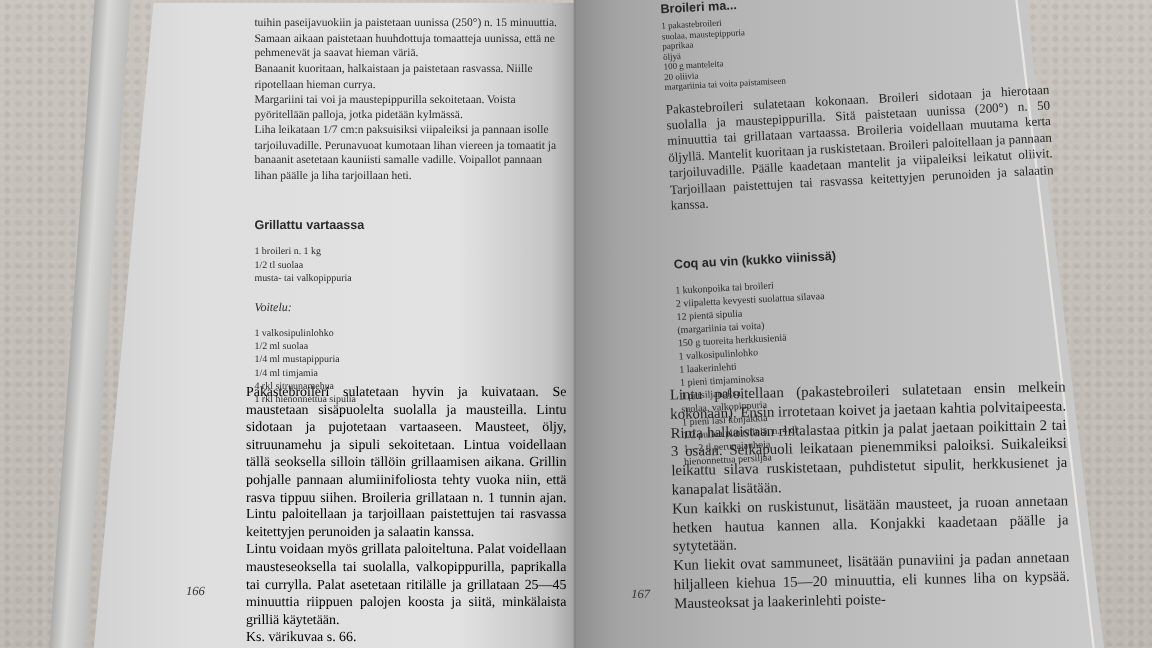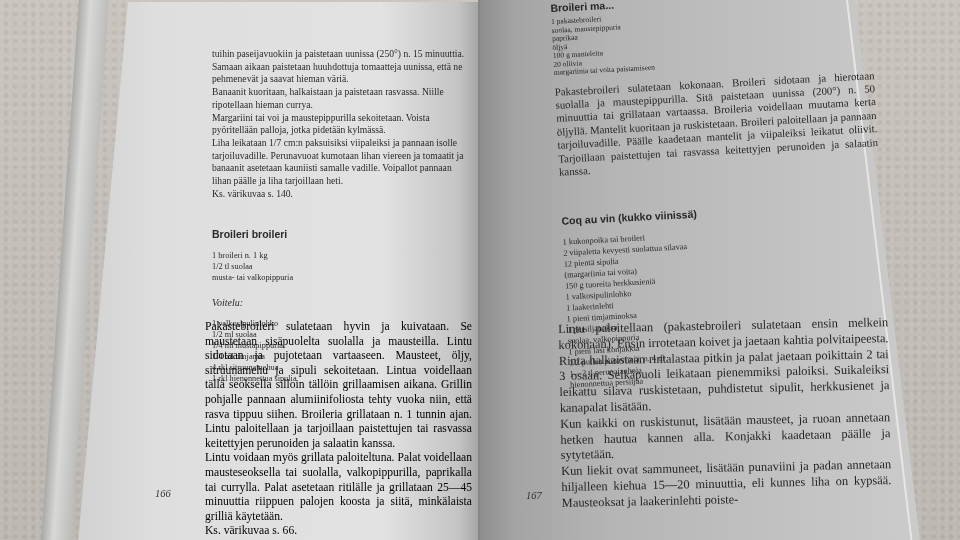--- a/index.html
+++ b/index.html
@@ -27,21 +27,21 @@
   }
   .page-right {
     position:absolute; left:480px; top:0; width:440px; height:540px;
     background:linear-gradient(90deg,#8e8e8e 0%,#a4a4a4 8%,#b5b5b5 30%,#c2c2c2 70%,#cbcbcb 100%);
     clip-path:polygon(0 0,375px 0,440px 540px,0 540px);
   }
   .right-edge {
     position:absolute; left:846px; top:0; width:2px; height:560px;
     background:#e8e6e2; transform:rotate(-6.8deg); transform-origin:top left;
   }
-  .text-left { position:absolute; left:212px; top:14px; width:255px; color:#2a2a2a;margin-top:34px; }
+  .text-left { position:absolute; left:212px; top:14px; width:255px; color:#2a2a2a; }
   .text-right { position:absolute; left:550px; top:0; width:320px; color:#262626; transform:rotate(-3deg); transform-origin:top left; }
   .p-small { font-size:9.6px; line-height:12.7px; margin:0; }
   .p-body { font-size:11.6px; line-height:14.6px; margin:0; text-align:justify; }
   .heading { font-family:"Liberation Sans", sans-serif; font-weight:bold; font-size:10.5px; margin:0; }
   .ingr { font-size:8.3px; line-height:11px; margin:0; }
   .ital { font-style:italic; font-size:10px; margin:0; }
   .pagenum { position:absolute; font-size:10.5px; font-style:italic; color:#333; }
 </style>
 </head>
 <body>
@@ -51,23 +51,22 @@
 <div class="page-left"></div>
 <div class="gutter"></div>
 <div class="page-right"></div>
 <div class="right-edge"></div>
 
 <div class="text-left">
   <p class="p-small">tuihin paseijavuokiin ja paistetaan uunissa (250°) n. 15 minuuttia. Samaan aikaan paistetaan huuhdottuja tomaatteja uunissa, että ne pehmenevät ja saavat hieman väriä.</p>
   <p class="p-small">Banaanit kuoritaan, halkaistaan ja paistetaan rasvassa. Niille ripotellaan hieman currya.</p>
   <p class="p-small">Margariini tai voi ja maustepippurilla sekoitetaan. Voista pyöritellään palloja, jotka pidetään kylmässä.</p>
   <p class="p-small">Liha leikataan 1/7 cm:n paksuisiksi viipaleiksi ja pannaan isolle tarjoiluvadille. Perunavuoat kumotaan lihan viereen ja tomaatit ja banaanit asetetaan kauniisti samalle vadille. Voipallot pannaan lihan päälle ja liha tarjoillaan heti.</p>
-  <p class="p-small">Ks. värikuvaa s. 140.</p>
 
-  <p class="heading" style="margin-top:28px">Broileri broileri</p>
+  <p class="heading" style="margin-top:28px">Grillattu vartaassa</p>
   <div style="margin-top:10px">
     <p class="ingr">1 broileri n. 1 kg</p>
     <p class="ingr">1/2 tl suolaa</p>
     <p class="ingr">musta- tai valkopippuria</p>
   </div>
   <p class="ital" style="margin-top:14px">Voitelu:</p>
   <div style="margin-top:10px">
     <p class="ingr">1 valkosipulinlohko</p>
     <p class="ingr">1/2 ml suolaa</p>
     <p class="ingr">1/4 ml mustapippuria</p>

